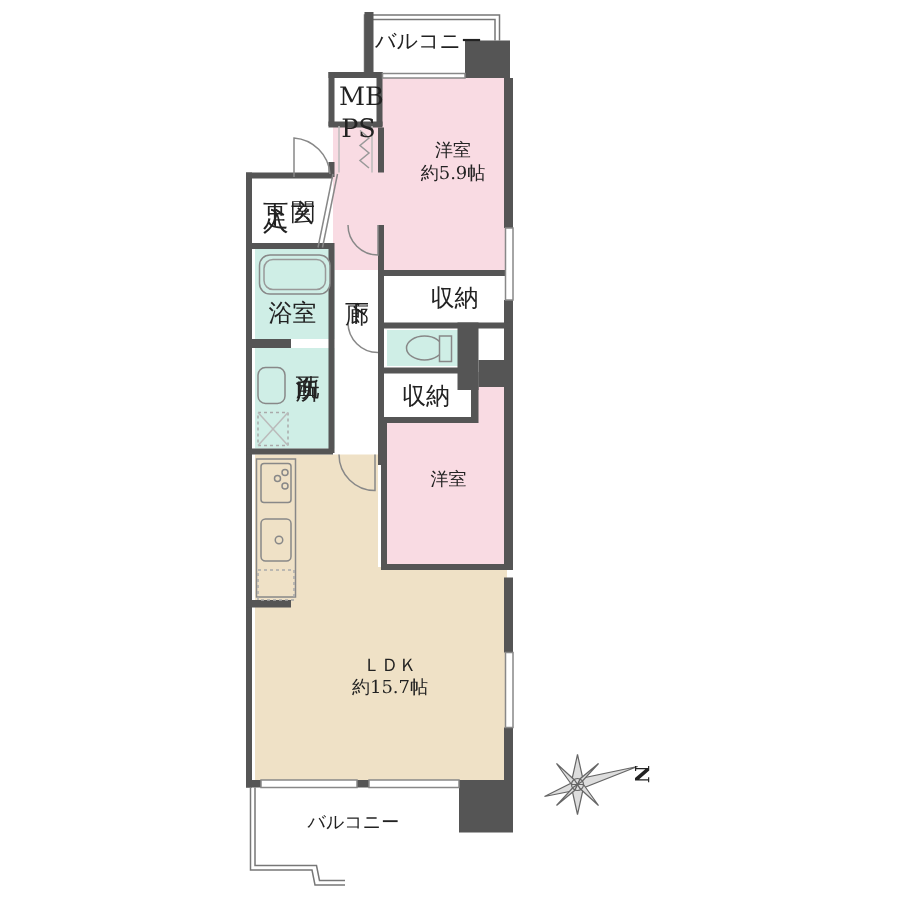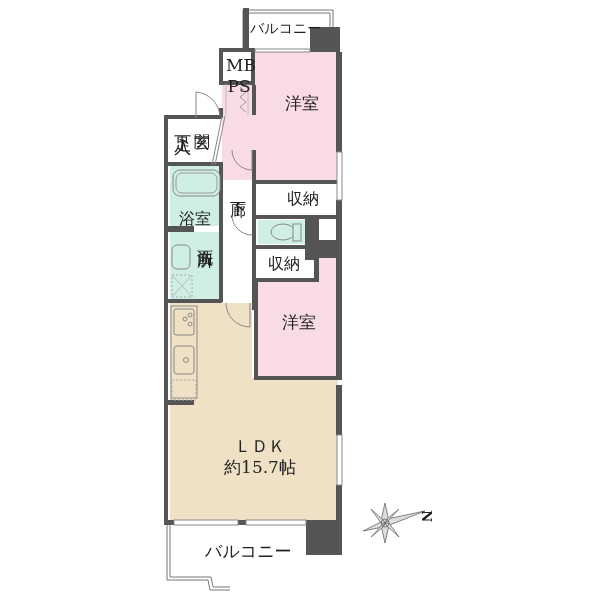--- a/index.html
+++ b/index.html
@@ -1,21 +1,21 @@
 <!DOCTYPE html>
 <html><head>
 <meta charset="utf-8">
 <style>
   html, body { margin:0; padding:0; background:#ffffff; }
   body { width:600px; height:600px; position:relative; overflow:hidden;
          font-family: "DejaVu Serif", "Liberation Serif", serif; }
   .plan { position:absolute; left:0; top:0; width:600px; height:452px; }
   .abs { position:absolute; }
   .room-label { position:absolute; text-align:center; color:#222; line-height:1.25; white-space:nowrap; }
-  .lg { font-size:17px; }
+  .lg { font-size:12px; }
   .md { font-size:16px; }
   .sm { font-size:17px; }
   .vert { writing-mode: vertical-rl; text-orientation: upright; letter-spacing:1px; }
 </style>
 </head>
 <body>
 
 <div class="plan">
   <svg class="abs" style="left:0;top:0" width="600" height="600" viewBox="0 0 600 600">
 
@@ -143,26 +143,27 @@
 
   <div class="room-label md" style="left:250px;top:20px;font-size:14px;">バルコニー</div>
 
   <div class="room-label sm" style="left:226px;top:55px;width:26px;">
     <div>MB</div>
     <div>PS</div>
   </div>
 
   <div class="room-label lg" style="left:262px;top:93px;width:80px;">
     <div>洋室</div>
+    <div>約5.9帖</div>
   </div>
 
   <div class="room-label sm vert" style="left:172px;top:122px;">下足入</div>
   <div class="room-label md vert" style="left:192px;top:120px;">玄関</div>
 
-  <div class="room-label md" style="left:170px;top:209px;width:50px;">浴室</div>
+  <div class="room-label md" style="left:170px;top:199px;width:50px;">浴室</div>
   <div class="room-label md vert" style="left:195px;top:237px;">洗面所</div>
 
   <div class="room-label md vert" style="left:228px;top:188px;">廊下</div>
 
   <div class="room-label md" style="left:268px;top:189px;width:70px;">収納</div>
   <div class="room-label md" style="left:258px;top:254px;width:52px;">収納</div>
 
   <div class="room-label lg" style="left:258px;top:312px;width:82px;">
     <div>洋室</div>
   </div>

